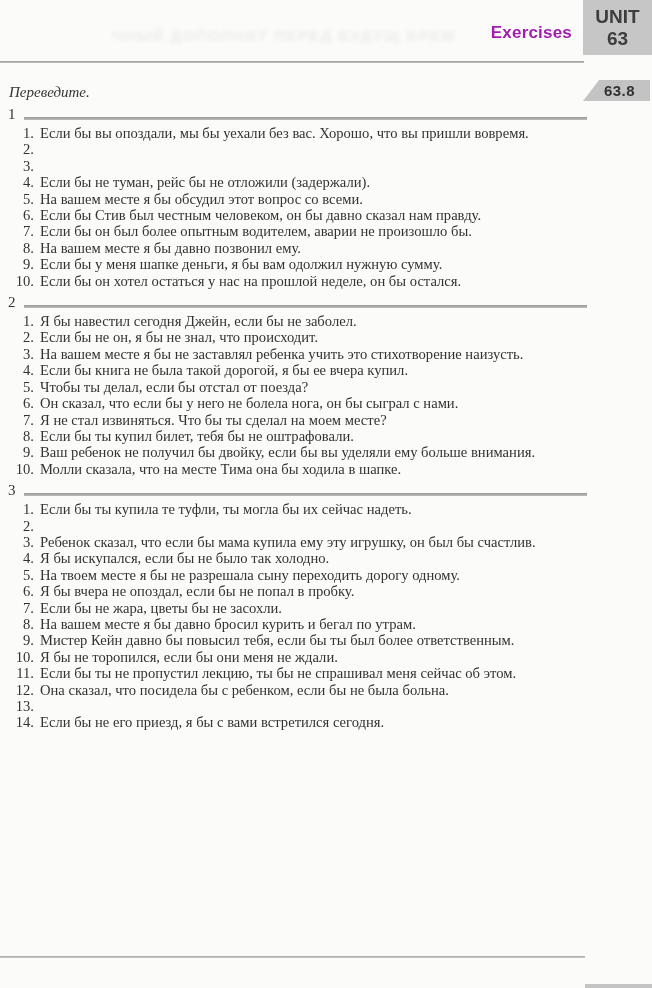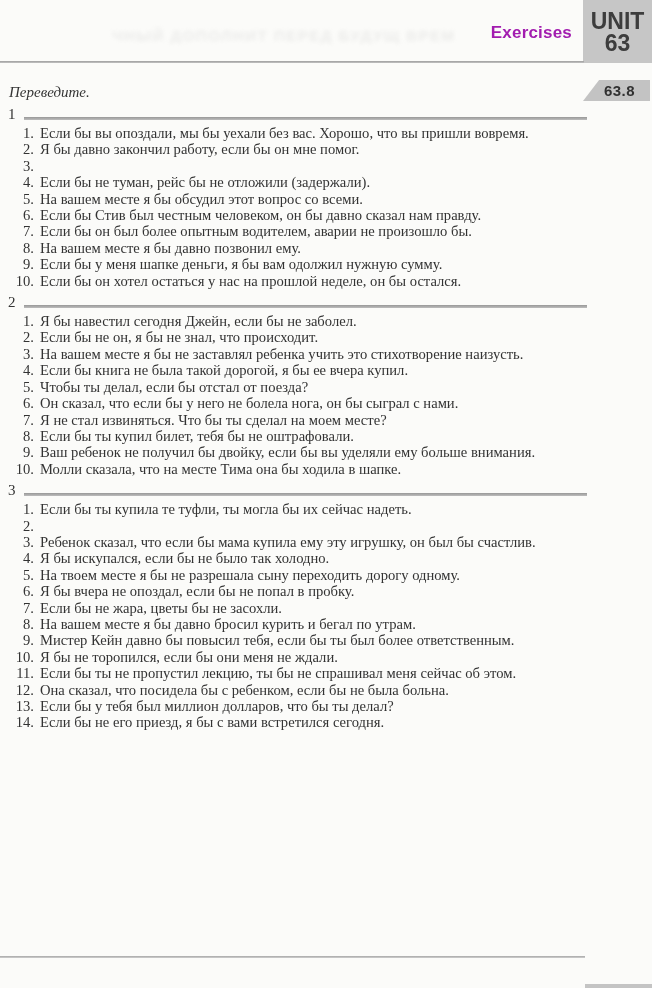--- a/index.html
+++ b/index.html
@@ -18,25 +18,25 @@
     font-family:"Liberation Sans",sans-serif;font-weight:bold;
     font-size:15px;letter-spacing:1.5px;color:#9a9a9a;
     opacity:.16;filter:blur(2px);white-space:nowrap;
   }
   .exercises{
     position:absolute;top:23px;right:80px;
     font-family:"Liberation Sans",sans-serif;font-weight:bold;
     font-size:17px;color:#a21caf;letter-spacing:.2px;
   }
   .unit-box{
-    position:absolute;top:0;left:583px;width:69px;height:63px;
+    position:absolute;top:0;left:583px;width:69px;height:55px;
     background:#c6c6c6;
     display:flex;flex-direction:column;align-items:center;justify-content:center;
     font-family:"Liberation Sans",sans-serif;font-weight:bold;
-    font-size:23px;line-height:22px;color:#3d3d3d;
+    font-size:19px;line-height:22px;color:#3d3d3d;
   }
   .header-rule{
     position:absolute;top:61px;left:0;width:584px;height:2px;
     background:linear-gradient(#9f9f9f,#c2c2c2);
   }
 
   .instruction{
     position:absolute;top:84px;left:9px;
     font-style:italic;font-size:15px;color:#343434;
   }
@@ -102,21 +102,20 @@
       <span class="section-num">1</span>
       <span class="section-line"></span>
     </div>
     <div class="section-items">
           <div class="item">
             <span class="item-num">1.</span>
             <span class="item-text">Если бы вы опоздали, мы бы уехали без вас.  Хорошо, что вы пришли вовремя.</span>
           </div>
           <div class="item">
             <span class="item-num">2.</span>
-            <span class="item-text">Я бы давно закончил работу, если бы он мне помог.</span>
           </div>
           <div class="item">
             <span class="item-num">3.</span>
           </div>
           <div class="item">
             <span class="item-num">4.</span>
             <span class="item-text">Если бы не туман, рейс бы не отложили (задержали).</span>
           </div>
           <div class="item">
             <span class="item-num">5.</span>
@@ -242,21 +241,20 @@
           <div class="item">
             <span class="item-num">11.</span>
             <span class="item-text">Если бы ты не пропустил лекцию, ты бы не спрашивал меня сейчас об этом.</span>
           </div>
           <div class="item">
             <span class="item-num">12.</span>
             <span class="item-text">Она сказал, что посидела бы с ребенком, если бы не была больна.</span>
           </div>
           <div class="item">
             <span class="item-num">13.</span>
-            <span class="item-text">Если бы у тебя был миллион долларов, что бы ты делал?</span>
           </div>
           <div class="item">
             <span class="item-num">14.</span>
             <span class="item-text">Если бы не его приезд, я бы с вами встретился сегодня.</span>
           </div>
         </div>
   </div>
 </div>
 
   <div class="bottom-rule"></div>

